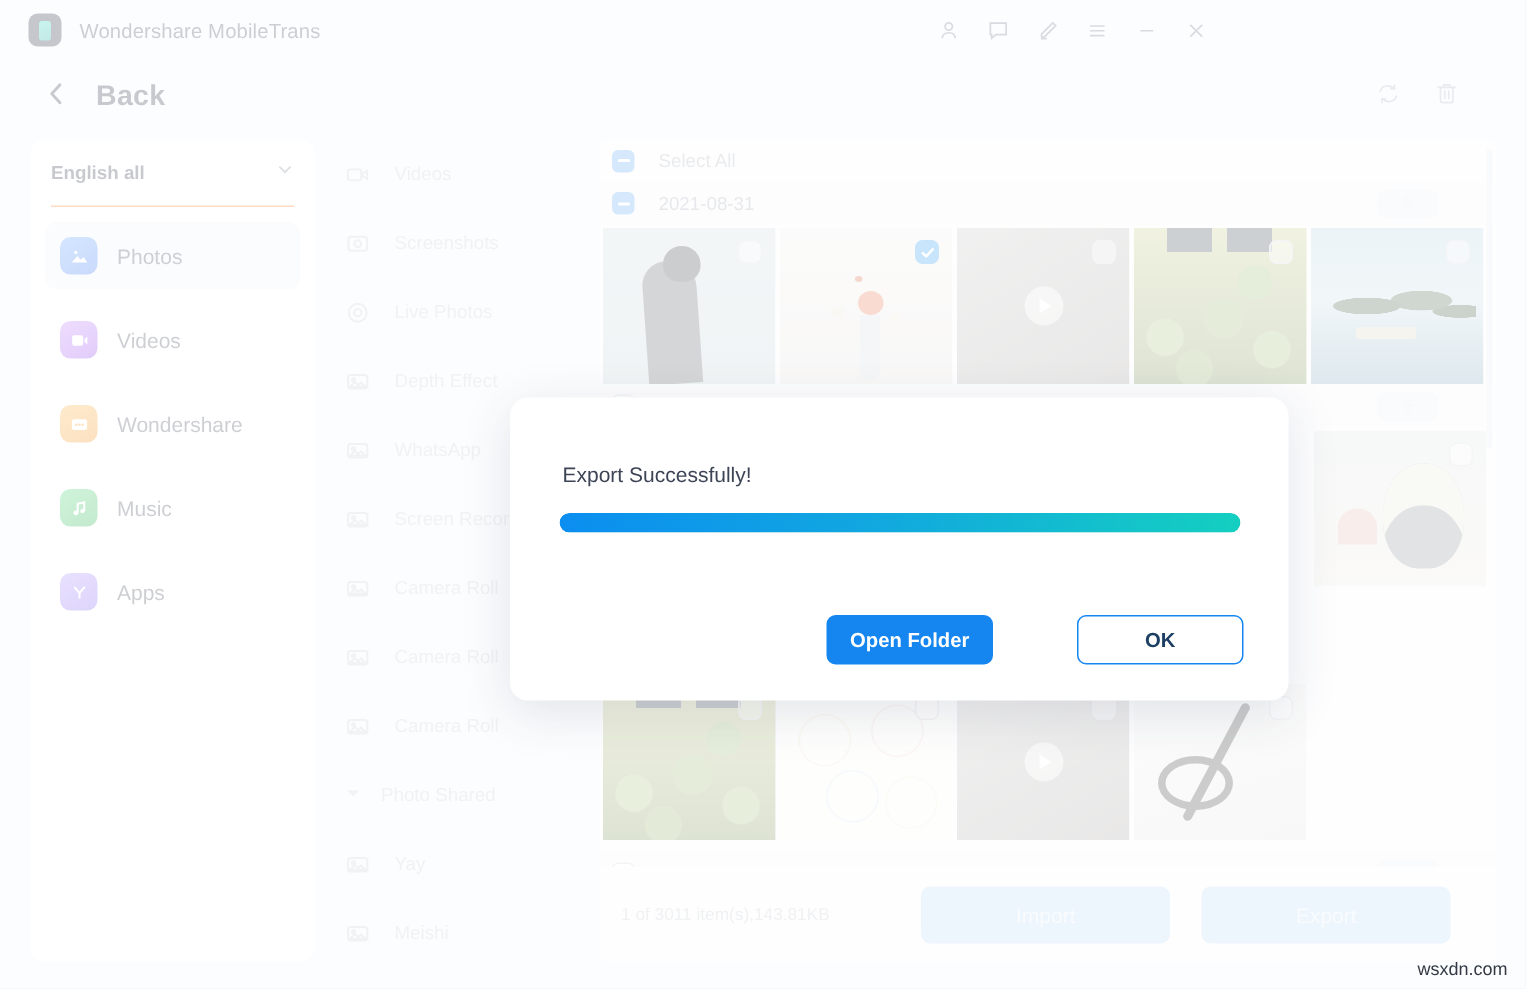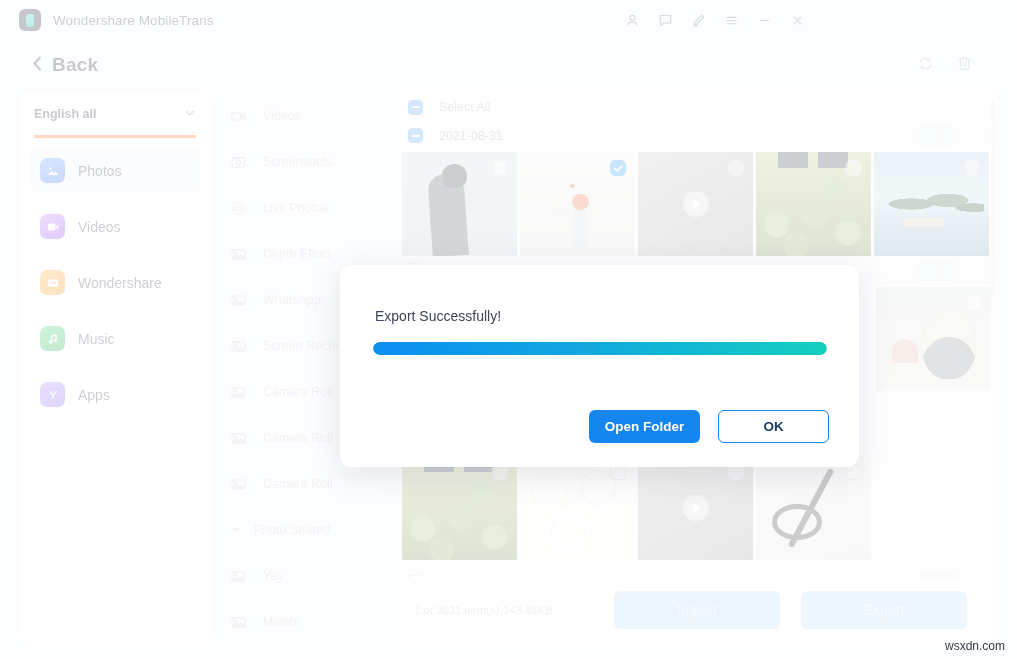--- a/index.html
+++ b/index.html
@@ -59,21 +59,21 @@
   }
   .wbtn svg { display: block; }
 
   
   .backrow {
     position: absolute; top: 40px; left: 0;
     width: 1017px; height: 50px;
     display: flex; align-items: center;
   }
   .back-btn {
-    display: flex; align-items: center; gap: 8px;
+    display: flex; align-items: center; gap: 20px;
     margin-left: 31px;
     color: #2a3142;
   }
   .back-label { font-size: 19px; font-weight: bold; letter-spacing: .2px; }
   .tool-icons {
     margin-left: auto; display: flex; align-items: center;
     gap: 22px; padding-right: 44px;
     color: #a9b0bd;
   }
 
@@ -82,21 +82,21 @@
     position: absolute;
     left: 20px; top: 93px;
     width: 190px; height: 548px;
     background: #ffffff;
     border-radius: 10px;
   }
   .lang-select {
     height: 45px;
     margin: 0 14px;
     display: flex; align-items: center;
-    border-bottom: 3px solid #f97316;
+    border-bottom: 1px solid #f97316;
   }
   .lang-label { font-size: 12.5px; font-weight: bold; color: #2a3142; }
   .lang-caret { margin-left: auto; color: #7b8492; }
   .nav-list { padding: 10px 10px 0 10px; }
   .nav-item {
     height: 45px;
     display: flex; align-items: center;
     border-radius: 8px;
     padding-left: 10px;
     margin-bottom: 11px;
@@ -344,21 +344,21 @@
     background: #1586f0;
     color: #fff; font-size: 13.5px; font-weight: bold;
     display: flex; align-items: center; justify-content: center;
   }
   .btn-outline {
     width: 111px; height: 33px;
     border-radius: 6px;
     background: #fff;
     border: 1.3px solid #1586f0;
     color: #1c3f63; font-size: 13.5px; font-weight: bold;
-    display: flex; align-items: center; justify-content: center;
+    display: flex; align-items: center; justify-content: center; margin-left: 38px;
   }
 
   .watermark {
     position: absolute; right: 12px; bottom: 6px;
     font-size: 12px; color: #333a45;
     z-index: 60;
     margin-top: 37px;
   }
 </style>
 </head>

